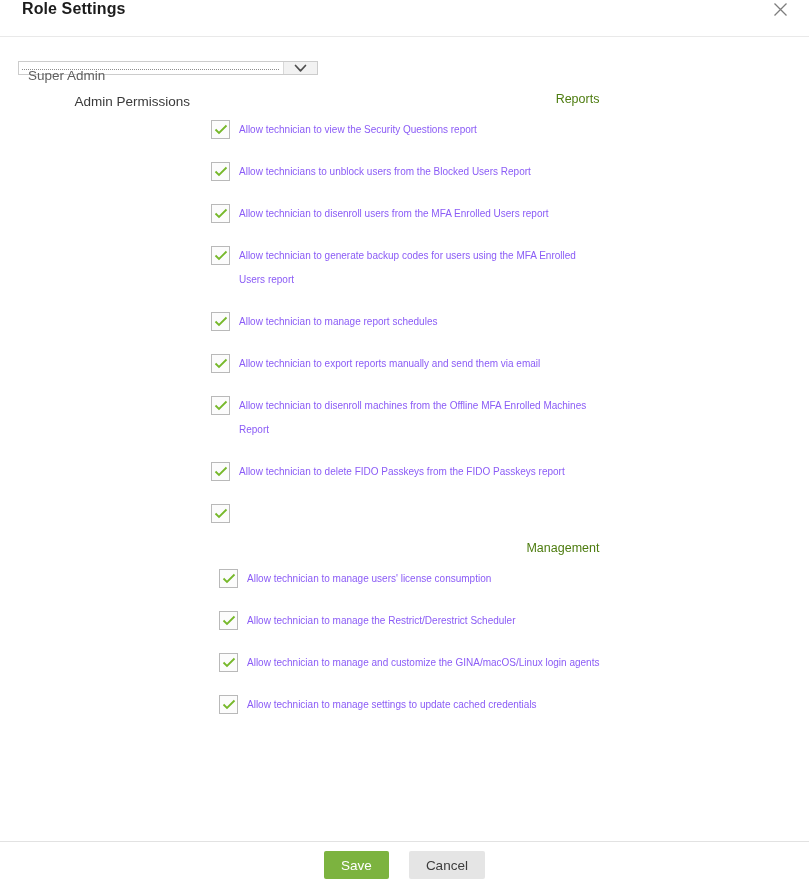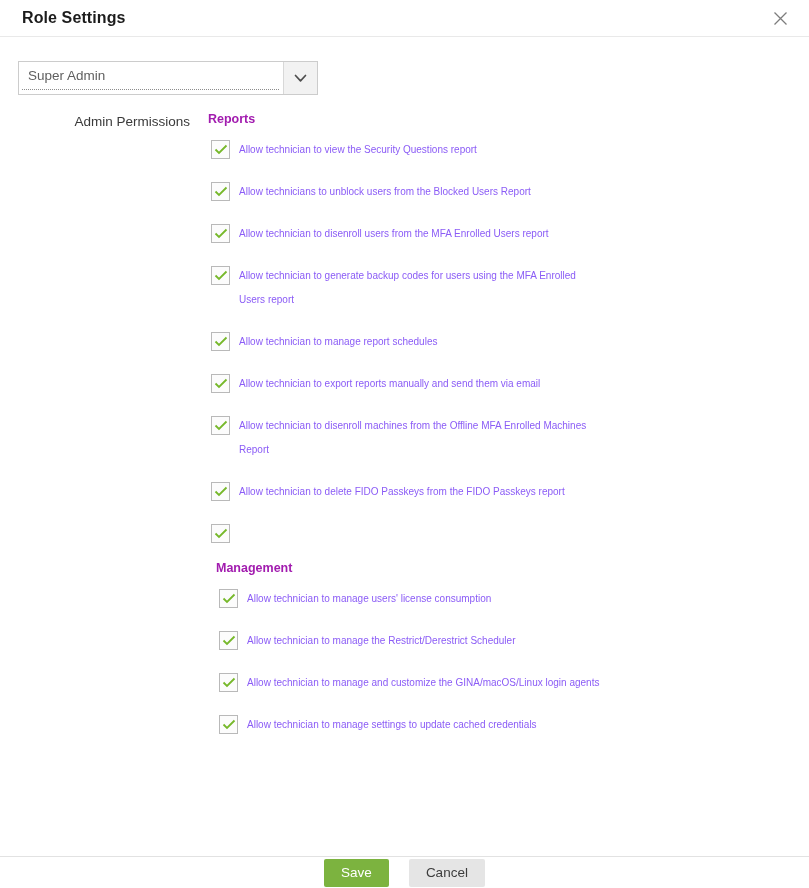--- a/index.html
+++ b/index.html
@@ -10,21 +10,21 @@
     position: relative;
     overflow: hidden;
     color: #3d3d3d;
   }
 
   
   .dialog-header {
     height: 37px;
     border-bottom: 1px solid #e9e9e9;
     display: flex;
-    align-items: center;
+    align-items: flex-start;
     justify-content: space-between;
     padding: 0 20px 0 22px;
   }
   .dialog-title {
     font-size: 16px;
     font-weight: bold;
     color: #1c1c1c;
     letter-spacing: 0.1px;
   }
   .close-btn {
@@ -46,21 +46,21 @@
     color: #3a3a3a;
     line-height: 16px;
   }
 
   
   .select-row { margin-bottom: 17px; }
   .select-row .label-col { padding-top: 8px; }
   .select-box {
     margin-left: 18px;
     width: 300px;
-    height: 34px;
+    height: 14px;
     border: 1px solid #cccccc;
     background: #ffffff;
     position: relative;
     cursor: pointer;
   }
   .select-value {
     position: absolute;
     left: 9px; top: 0;
     line-height: 28px;
     font-size: 13.5px;
@@ -81,23 +81,24 @@
     align-items: center;
     justify-content: center;
     cursor: pointer;
   }
 
   
   .perms-row .label-col { padding-top: 2px; }
   .content-col { margin-left: 18px; max-width: 560px; }
   .section-heading {
     font-size: 12.5px;
-    font-weight: bold;
-    color: #a21caf;
+    font-weight: normal;
+    color: #4d7c0f;
     margin-bottom: 12px;
+    text-align: right;
   }
   .section + .section { margin-top: 17px; margin-left: 8px; }
   .perm-row {
     display: flex;
     align-items: flex-start;
     margin-bottom: 18px;
   }
   .checkbox {
     width: 19px; height: 19px;
     flex: none;
@@ -113,21 +114,21 @@
     font-size: 10px;
     color: #8b5cf6;
     line-height: 24px;
     white-space: pre-line;
   }
 
   
   .dialog-footer {
     position: absolute;
     left: 0; right: 0; bottom: 0;
-    height: 32px;
+    height: 47px;
     border-top: 1px solid #e2e2e2;
     display: flex;
     align-items: center;
     justify-content: center;
     gap: 20px;
     background: #ffffff;
   }
   .btn {
     font-family: "Liberation Sans", sans-serif;
     font-size: 13.5px;

